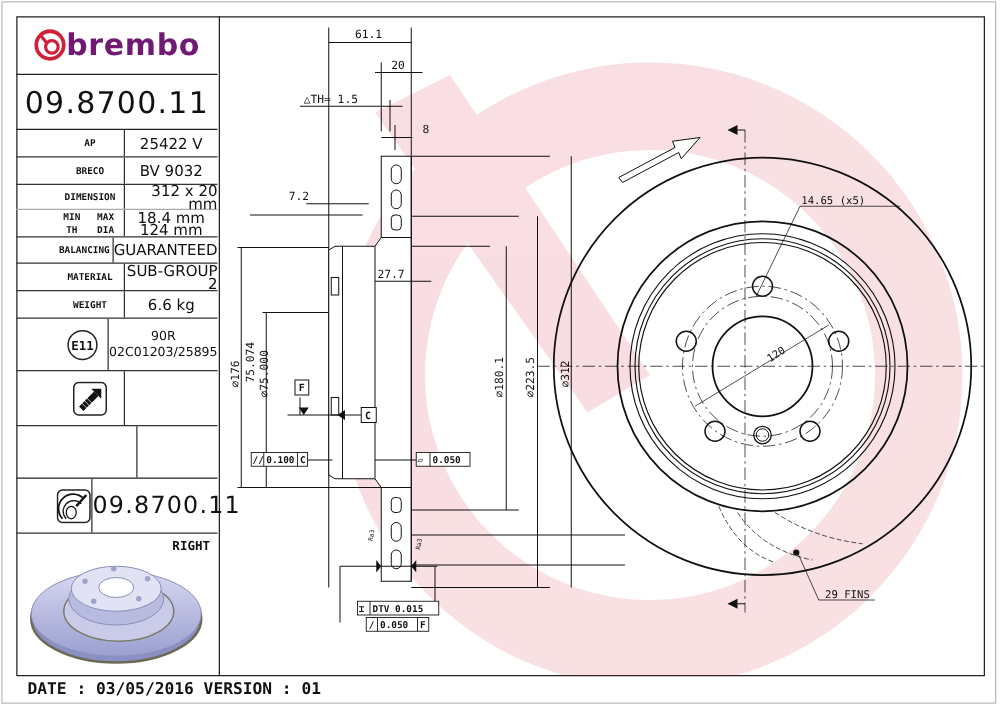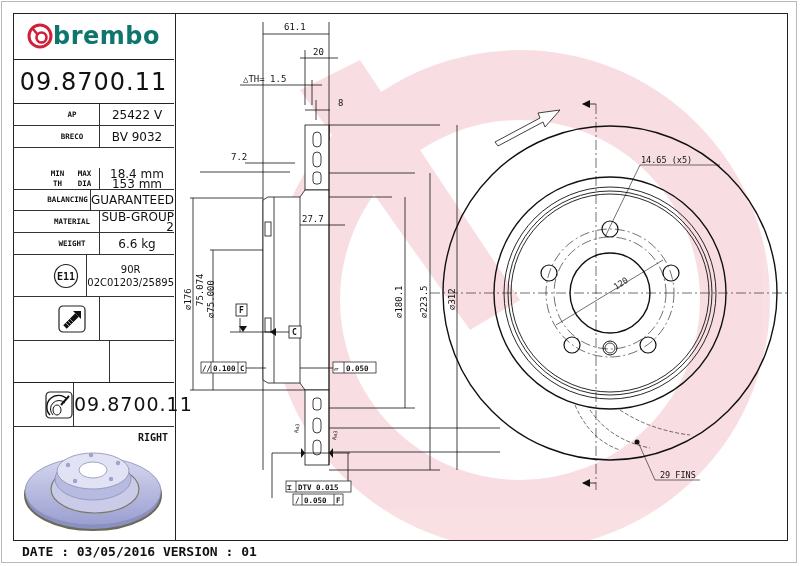--- a/index.html
+++ b/index.html
@@ -3,21 +3,21 @@
 <meta charset="utf-8">
 <style>
   html,body{margin:0;padding:0;background:#fff;}
   body{width:800px;height:566px;position:relative;overflow:hidden;font-family:"DejaVu Sans Mono","Liberation Mono",monospace;color:#111;}
   .page-border{position:absolute;left:1px;top:1px;width:796px;height:562px;border:1px solid #b9b9b9;box-sizing:border-box;}
   .frame{position:absolute;left:13px;top:13px;width:775px;height:528px;border:1.5px solid #222;box-sizing:border-box;}
   .left{position:absolute;left:13px;top:13px;width:163px;height:528px;border-right:1.5px solid #222;box-sizing:border-box;}
   .row{position:absolute;left:0;width:161px;border-bottom:1px solid #333;box-sizing:border-box;}
   .row.thick{border-bottom:1.5px solid #222;}
   .logo-row{top:0;height:47px;display:flex;align-items:center;justify-content:center;}
-  .brand{color:#0f766e;font-family:"DejaVu Sans","Liberation Sans",sans-serif;font-weight:bold;font-size:24px;letter-spacing:0.5px;margin-left:0;}
+  .brand{color:#701a75;font-family:"DejaVu Sans","Liberation Sans",sans-serif;font-weight:bold;font-size:24px;letter-spacing:0.5px;margin-left:0;}
   .partno{top:47px;height:44px;font-size:24px;display:flex;align-items:center;justify-content:center;letter-spacing:1px;font-family:"DejaVu Sans","Liberation Sans",sans-serif;}
   .spec{display:flex;align-items:stretch;padding-left:32px;}
   .spec .k{width:54px;border-right:1px solid #333;display:flex;align-items:center;justify-content:center;font-size:7.5px;font-weight:bold;text-align:center;line-height:10px;}
   .spec .v{flex:1;display:flex;align-items:center;justify-content:center;font-size:12px;font-family:"DejaVu Sans","Liberation Sans",sans-serif;text-align:right;line-height:10px;}
   .icon-row .k{width:54px;border-right:1px solid #333;display:flex;align-items:center;justify-content:center;}
   .icon-row .v{flex:1;display:flex;flex-direction:column;align-items:center;justify-content:center;font-size:10px;text-align:left;line-height:13px;}
   .hc-split{flex:1;display:flex;}
   .hc-split div{flex:1;}
   .hc-split div:first-child{border-right:1px solid #333;}
   .bigno{font-size:19px !important;font-family:"DejaVu Sans","Liberation Sans",sans-serif !important;letter-spacing:1px;}
@@ -44,28 +44,32 @@
   <div class="row thick partno">09.8700.11</div>
 
   <div class="row spec" style="top:91px;height:22px">
     <div class="k">AP</div>
     <div class="v">25422 V</div>
   </div>
   <div class="row spec" style="top:113px;height:22px">
     <div class="k">BRECO</div>
     <div class="v">BV 9032</div>
   </div>
+  <div class="row spec" style="top:135px;height:20px;border-bottom:0.5px solid #aaa">
+    <div class="k">DIMENSION</div>
+    <div class="v">312 x 20 mm</div>
+  </div>
   <div class="row spec" style="top:155px;height:22px">
     <div class="k" style="flex-direction:row">
       <span>MIN TH</span>
       <span>MAX DIA</span>
     </div>
     <div class="v" style="flex-direction:column">
       <span>18.4 mm</span>
-      <span>153 mm</span>
+      <span>124 mm</span>
     </div>
   </div>
   <div class="row spec" style="top:177px;height:21px">
     <div class="k">BALANCING</div>
     <div class="v">GUARANTEED</div>
   </div>
   <div class="row spec" style="top:198px;height:22px">
     <div class="k">MATERIAL</div>
     <div class="v">SUB-GROUP 2</div>
   </div>

